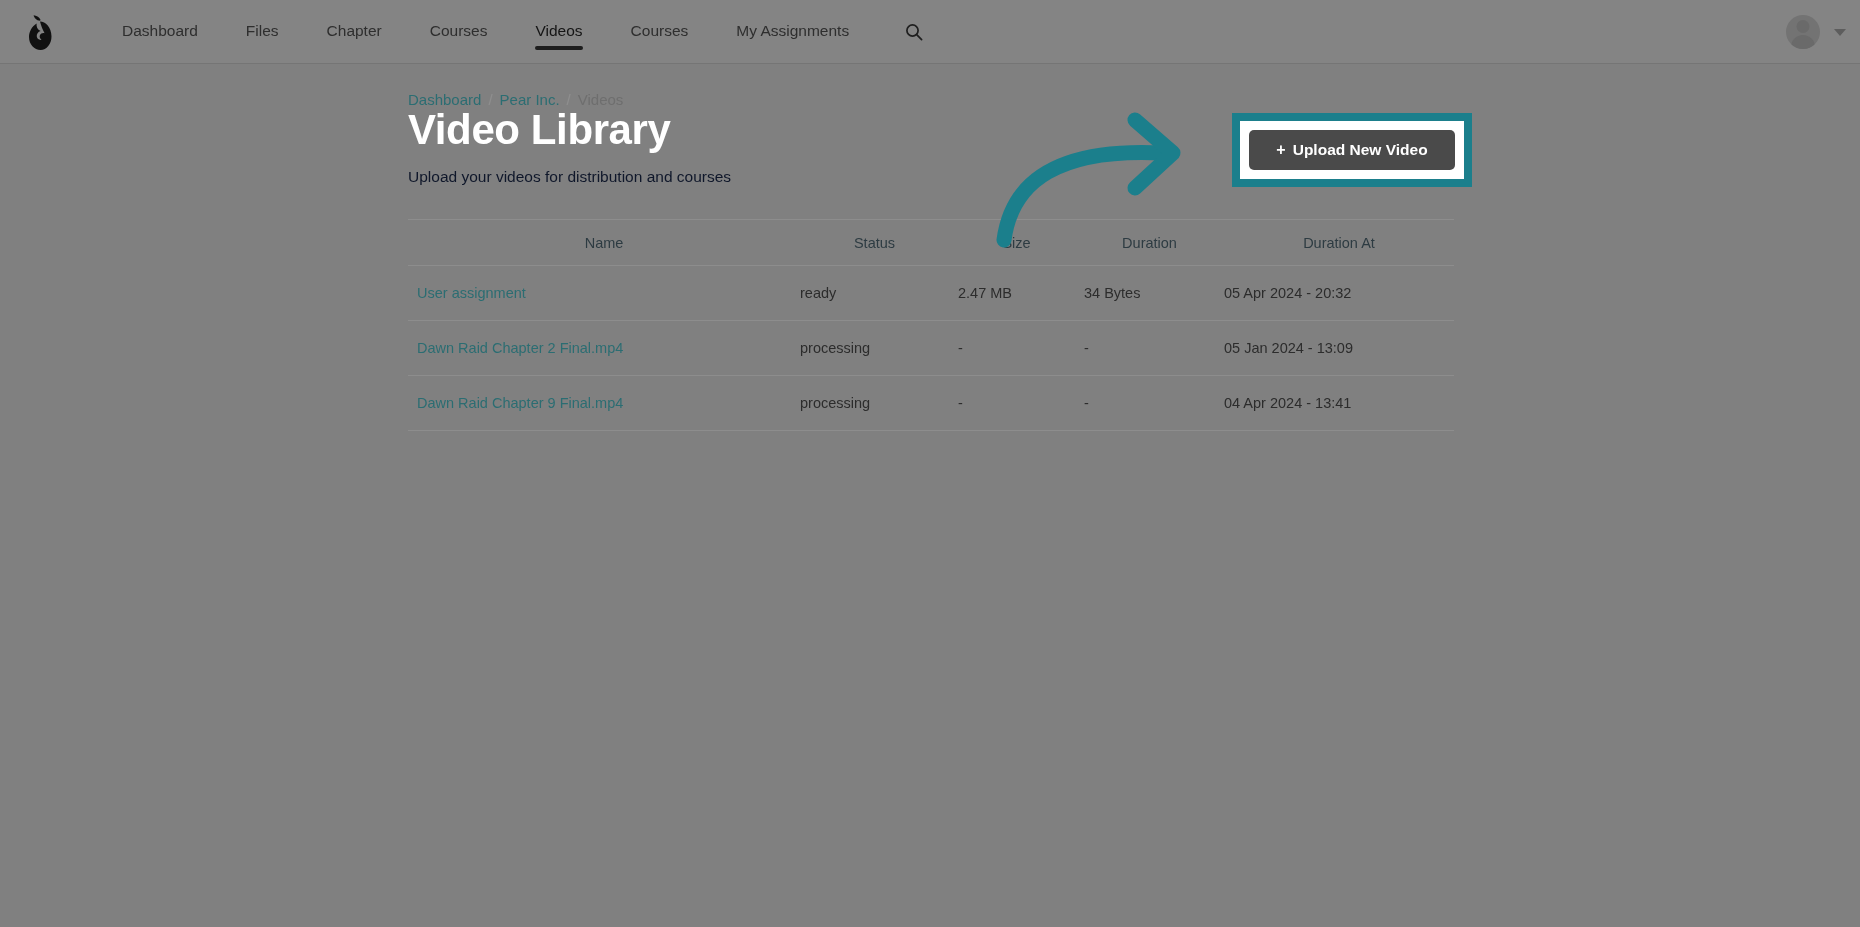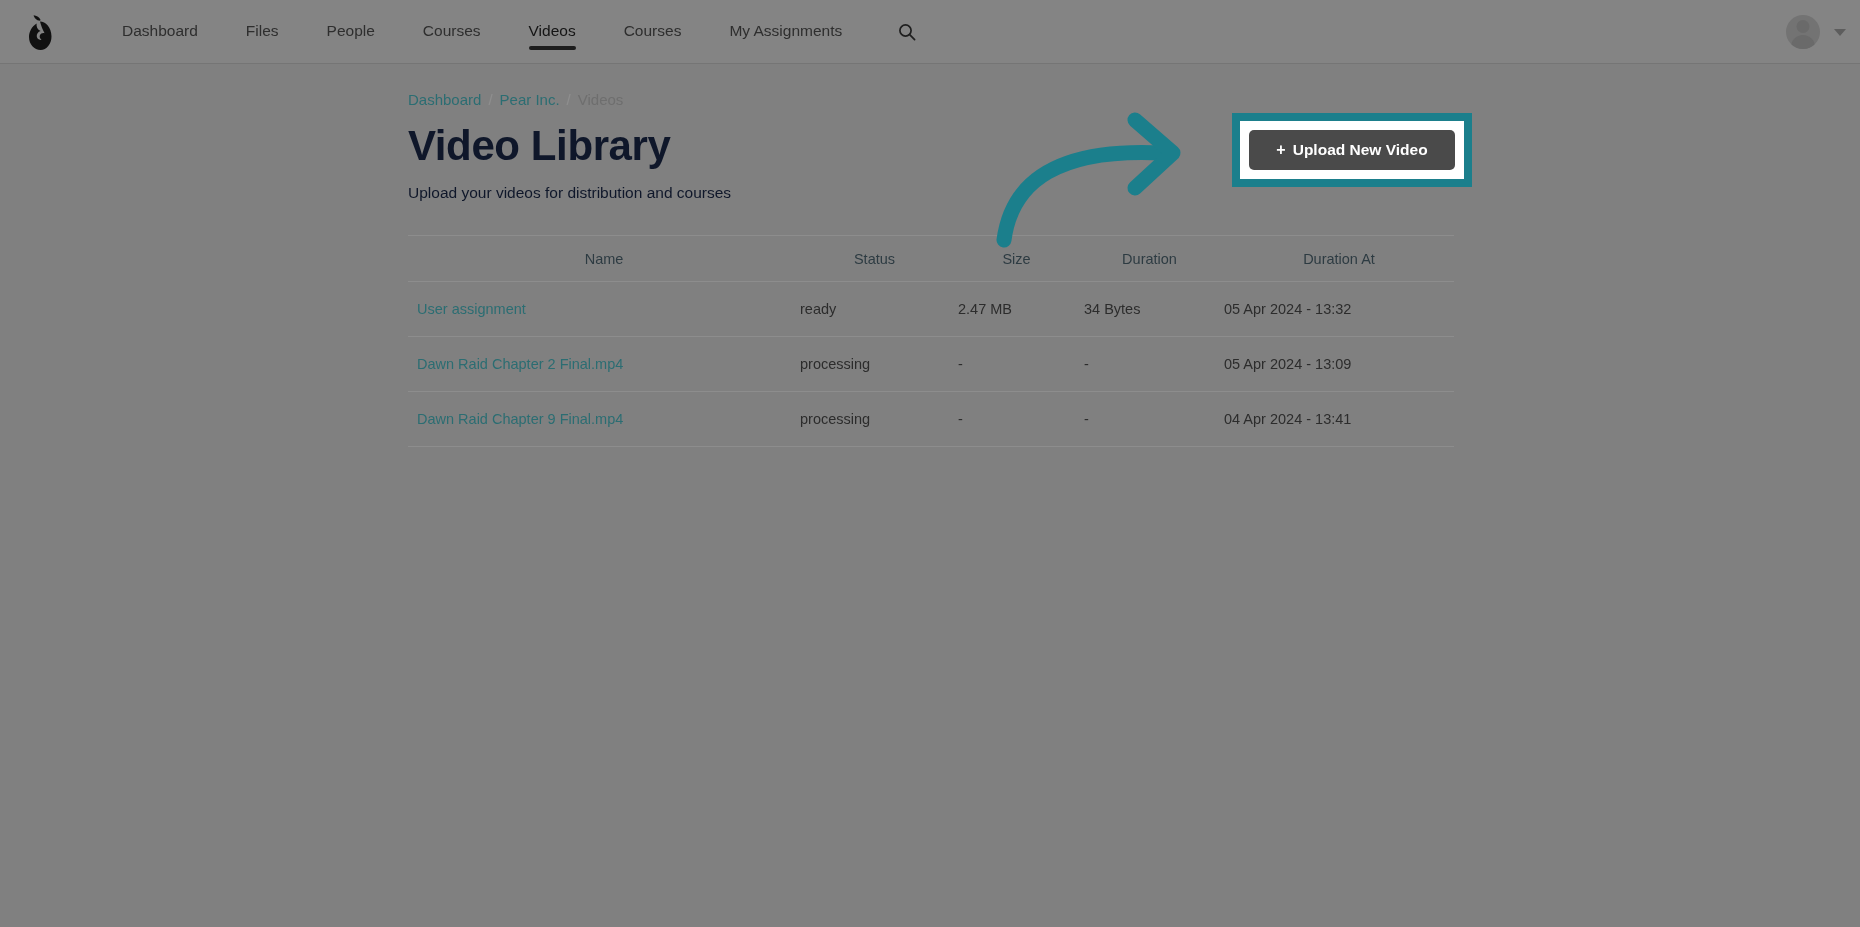--- a/index.html
+++ b/index.html
@@ -117,24 +117,23 @@
     margin-top: 27px;
     font-size: 15px;
     display: flex; align-items: center; gap: 7px;
     color: #6d6d6d;
   }
   .crumb-link { color: #2b6d72; cursor: pointer; }
   .crumb-sep { color: #8f8f8f; }
   .crumb-current { color: #6e6e6e; }
 
   .page-title {
-    margin-top: 16px;
     font-size: 42px;
     font-weight: bold;
-    color: #0f172a;
+    color: #ffffff;
     letter-spacing: -0.4px;
     line-height: 1.05;
   }
   .page-sub {
     margin-top: 16px;
     font-size: 15.5px;
     color: #0f172a;
   }
 
   .divider {
@@ -224,21 +223,21 @@
     </div>
 
     <div class="nav">
       <div class="nav-item">
           <span>Dashboard</span>
         </div>
       <div class="nav-item">
           <span>Files</span>
         </div>
       <div class="nav-item">
-          <span>People</span>
+          <span>Chapter</span>
         </div>
       <div class="nav-item">
           <span>Courses</span>
         </div>
       <div class="nav-item active">
           <span>Videos</span>
         </div>
       <div class="nav-item">
           <span>Courses</span>
         </div>
@@ -291,28 +290,28 @@
           <th>Duration</th>
           <th>Duration At</th>
         </tr>
       </thead>
       <tbody>
         <tr>
           <td><span class="name-link">User assignment</span></td>
           <td>ready</td>
           <td>2.47 MB</td>
           <td>34 Bytes</td>
-          <td>05 Apr 2024 - 13:32</td>
+          <td>05 Apr 2024 - 20:32</td>
         </tr>
         <tr>
           <td><span class="name-link">Dawn Raid Chapter 2 Final.mp4</span></td>
           <td>processing</td>
           <td>-</td>
           <td>-</td>
-          <td>05 Apr 2024 - 13:09</td>
+          <td>05 Jan 2024 - 13:09</td>
         </tr>
         <tr>
           <td><span class="name-link">Dawn Raid Chapter 9 Final.mp4</span></td>
           <td>processing</td>
           <td>-</td>
           <td>-</td>
           <td>04 Apr 2024 - 13:41</td>
         </tr>
       </tbody>
     </table>

